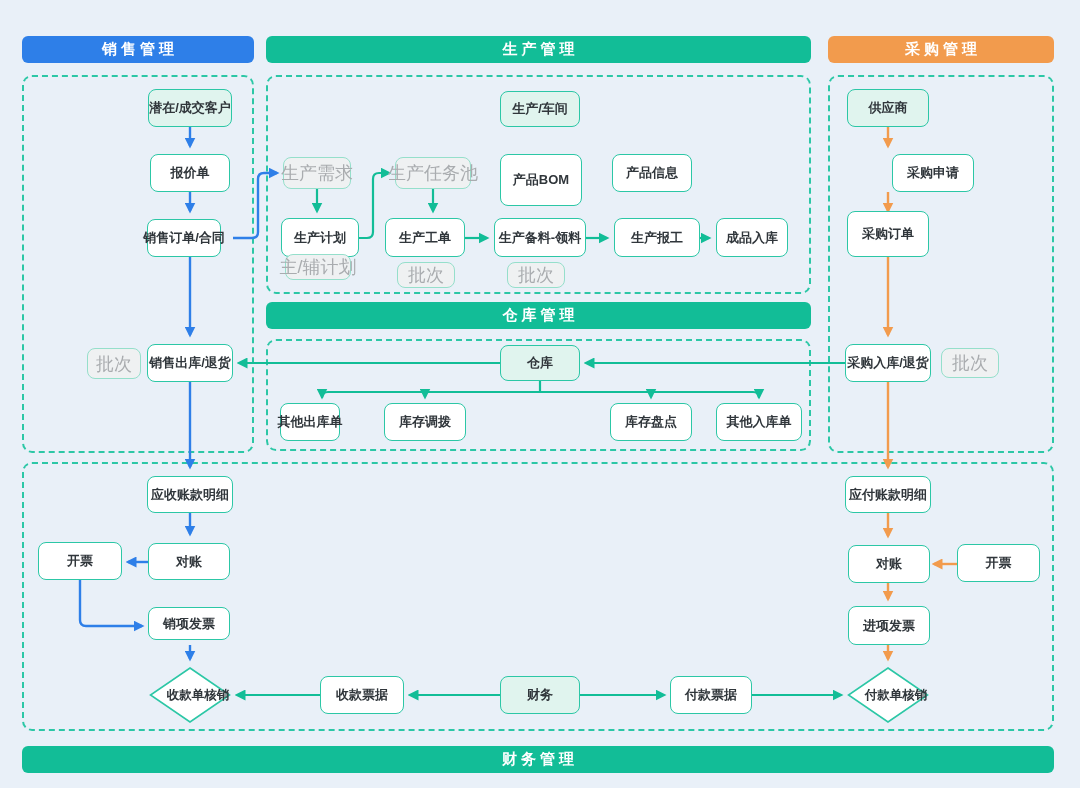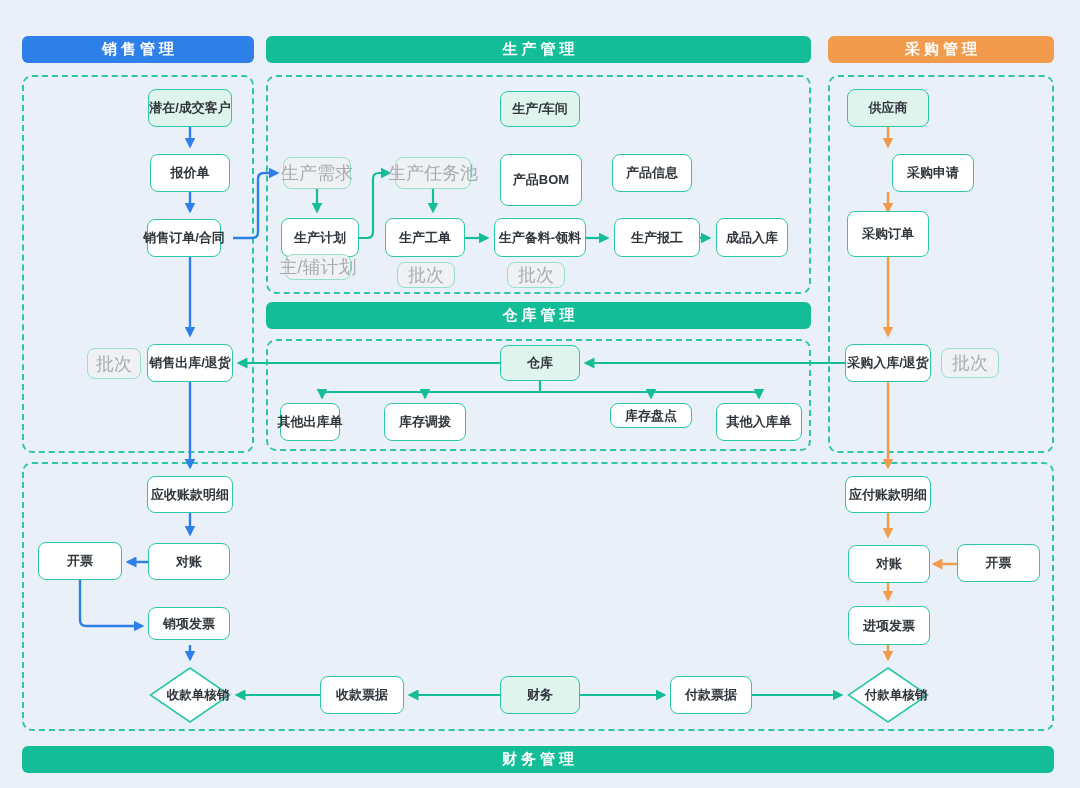--- a/index.html
+++ b/index.html
@@ -204,21 +204,21 @@
 
   <div class="node hl" style="left:500px;top:340px;width:80px;height:36px">
       <span>仓库</span>
     </div>
   <div class="node" style="left:280px;top:398px;width:60px;height:38px">
       <span>其他出库单</span>
     </div>
   <div class="node" style="left:384px;top:398px;width:82px;height:38px">
       <span>库存调拨</span>
     </div>
-  <div class="node" style="left:610px;top:398px;width:82px;height:25px">
+  <div class="node" style="left:610px;top:398px;width:82px;height:38px">
       <span>库存盘点</span>
     </div>
   <div class="node" style="left:716px;top:398px;width:86px;height:38px">
       <span>其他入库单</span>
     </div>
 
   <div class="node hl" style="left:847px;top:84px;width:82px;height:38px">
       <span>供应商</span>
     </div>
   <div class="node" style="left:892px;top:149px;width:82px;height:38px">

